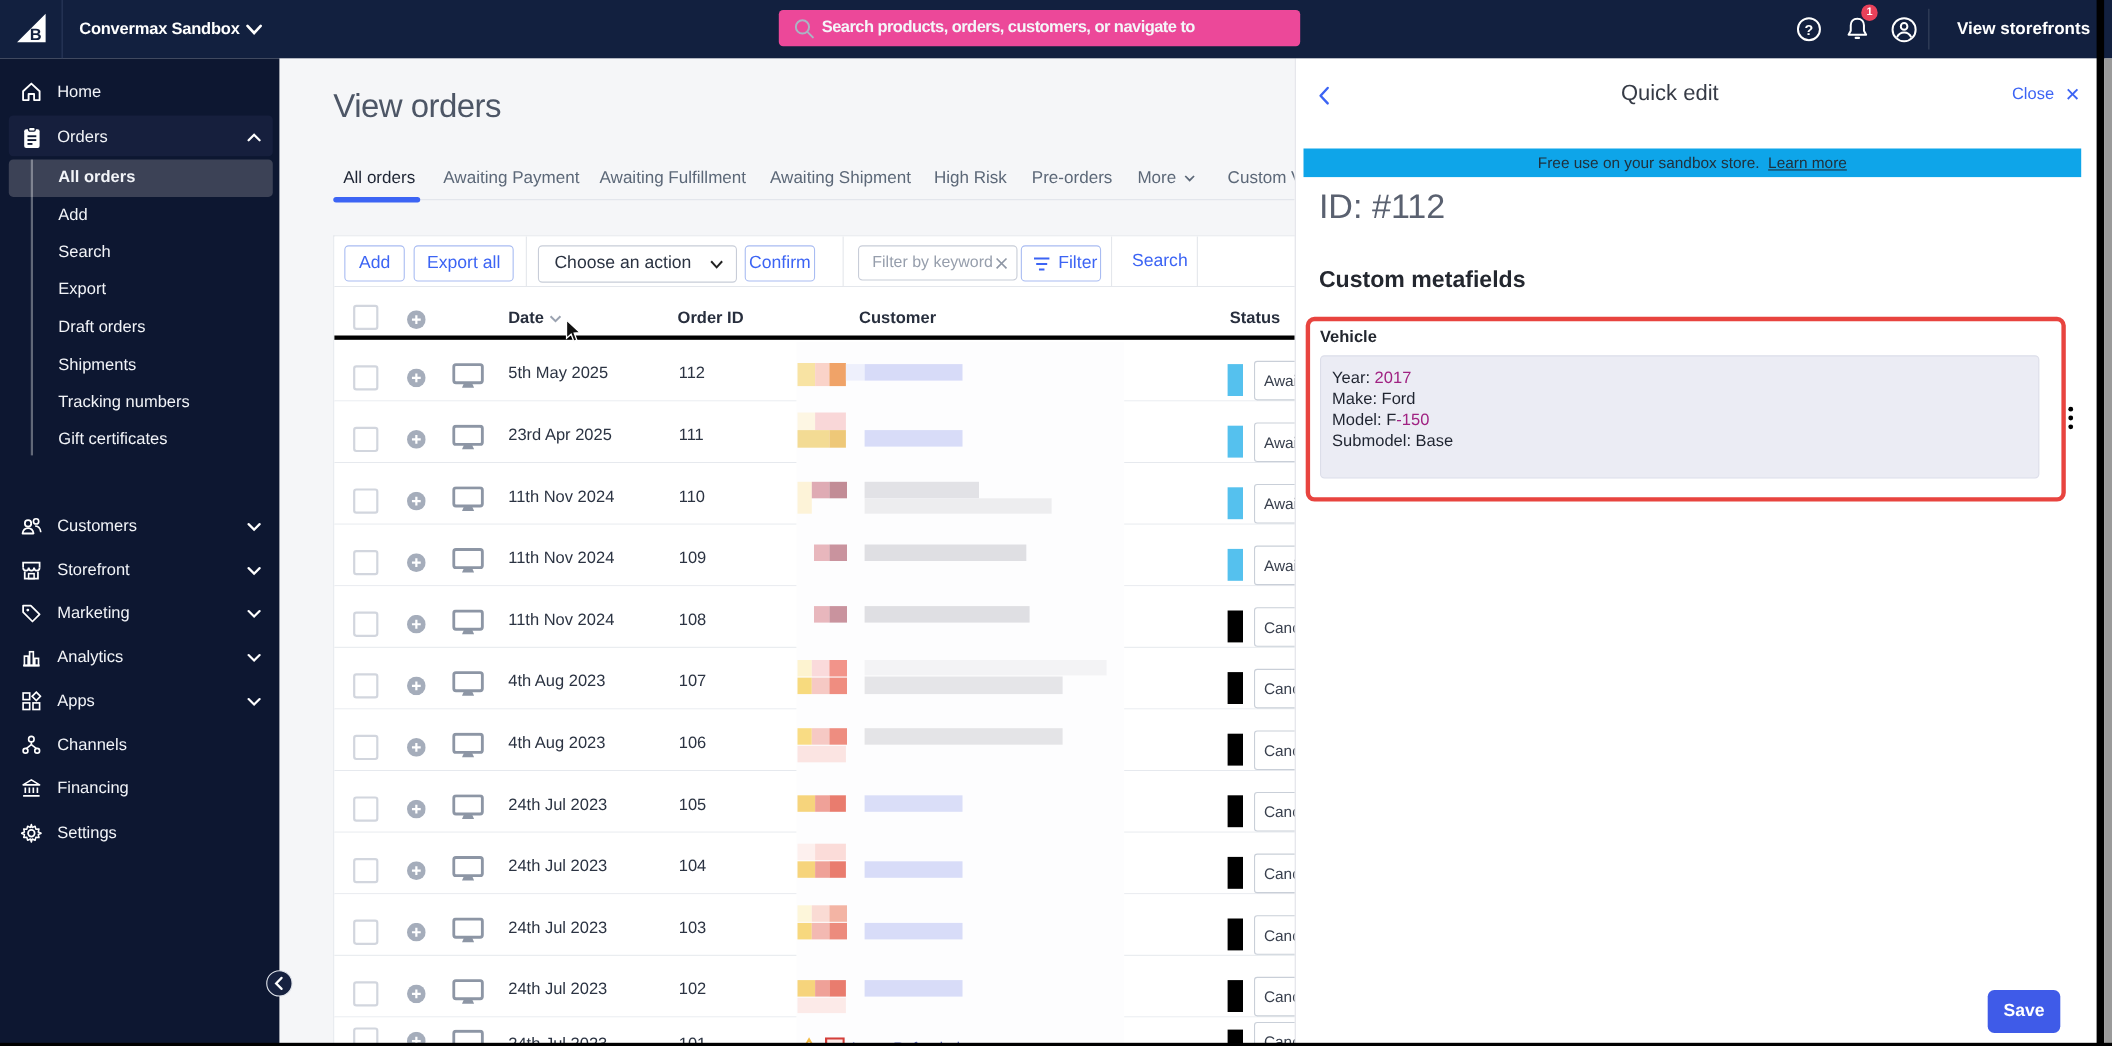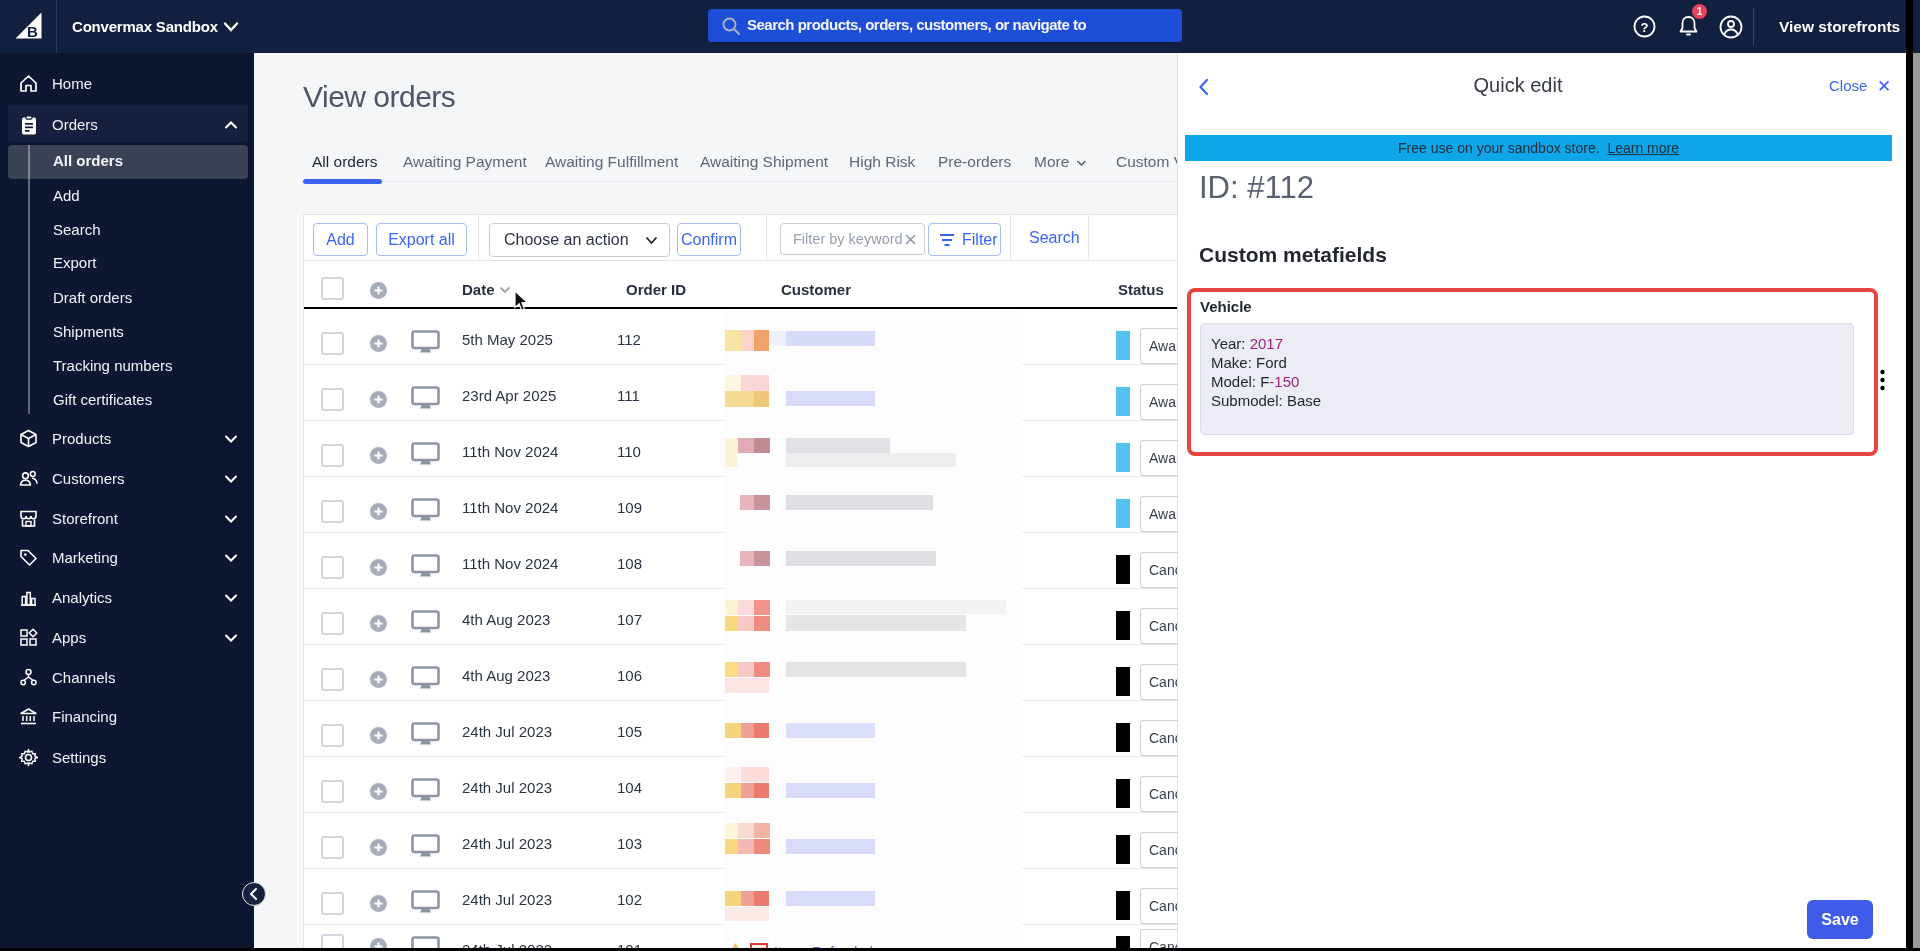--- a/index.html
+++ b/index.html
@@ -2,21 +2,21 @@
 <html><head>
 <meta charset="utf-8">
 <style>
 * { margin:0; padding:0; box-sizing:border-box; }
 html,body { width:1920px; height:951px; overflow:hidden; font-family:"Liberation Sans", sans-serif; background:#fff; }
 
 
 #topbar { position:absolute; left:0; top:0; width:1920px; height:53px; background:#12203f; z-index:30; }
 #topbar .vdiv1 { position:absolute; left:56px; top:0; width:1px; height:53px; background:#2c3a5c; }
 #storename { position:absolute; left:72px; top:18px; color:#fff; font-size:15px; font-weight:bold; letter-spacing:-0.2px; }
-#searchbox { position:absolute; left:708px; top:9px; width:474px; height:33px; background:#1d4ed8; border-radius:4px; }
+#searchbox { position:absolute; left:708px; top:9px; width:474px; height:33px; background:#ec4899; border-radius:4px; }
 #searchbox .ph { position:absolute; left:39px; top:7px; color:#f4f6f9; font-size:15px; font-weight:bold; letter-spacing:-0.5px; }
 .topicon { position:absolute; top:15px; }
 #tb-divider { position:absolute; left:1753px; top:8px; width:1px; height:37px; background:#38455f; }
 #viewstores { position:absolute; left:1779px; top:18px; color:#fff; font-size:15.5px; font-weight:bold; }
 #badge { position:absolute; left:1692px; top:4px; width:15px; height:15px; background:#e8415a; border-radius:50%; color:#fff; font-size:10px; font-weight:bold; text-align:center; line-height:15px; }
 
 
 #sidebar { position:absolute; left:0; top:53px; width:254px; height:898px; background:#0d1731; z-index:5; }
 .sitem { position:absolute; left:0; width:254px; height:36px; color:#f2f4f8; font-size:15px; }
 .sitem .lbl { position:absolute; left:52px; top:9px; }
@@ -35,21 +35,21 @@
 #tabline { position:absolute; left:49px; top:128px; width:874px; height:1px; background:#e2e5ea; }
 #tabunderline { position:absolute; left:49px; top:126px; width:79px; height:5px; background:#3c64f4; border-radius:2.5px; }
 
 
 #tablebox { position:absolute; left:49px; top:161px; width:880px; height:737px; background:#fff; border:1px solid #e2e5ea; border-right:none; }
 .actbtn { position:absolute; top:8px; height:33px; border:1px solid #a9bcf2; border-radius:4px; background:#fff; color:#3c64f4; font-size:16px; text-align:center; }
 .vsep { position:absolute; top:0; width:1px; height:46px; background:#e4e7ec; }
 #actionrow { position:absolute; left:0; top:0; width:880px; height:46px; background:#fff; border-bottom:1px solid #e4e7ec; }
 #selectbox { position:absolute; left:185px; top:8px; width:181px; height:34px; border:1px solid #c8cdd8; border-radius:4px; background:#fff; color:#2b3342; font-size:16px; }
 #filterinput { position:absolute; left:476px; top:8px; width:145px; height:32px; border:1px solid #c8cdd8; border-radius:4px; background:#fff; color:#969eac; font-size:14.5px; }
-#headerrow { position:absolute; left:0; top:46px; width:880px; height:48px; background:#fff; border-bottom:2px solid #000000; font-weight:bold; color:#272e3d; font-size:15px; }
+#headerrow { position:absolute; left:0; top:46px; width:880px; height:48px; background:#fff; border-bottom:4px solid #000000; font-weight:bold; color:#272e3d; font-size:15px; }
 .hcell { position:absolute; top:16px; }
 .checkbox { position:absolute; width:23px; height:23px; background:#fff; border:2px solid #d2d6de; border-radius:3px; }
 .pluscirc { position:absolute; width:17px; height:17px; }
 .row { position:absolute; left:0; width:880px; height:56px; background:#fff; border-bottom:1px solid #e6e9ee; }
 .rowdate { position:absolute; left:158px; font-size:15px; color:#2b3342; }
 .rowid { position:absolute; left:313px; font-size:15px; color:#2b3342; }
 .statusbar { position:absolute; left:812px; top:13px; width:14px; height:29px; }
 .statusbox { position:absolute; left:836px; top:10px; width:90px; height:36px; border:1px solid #c9cfd8; border-radius:3px; background:#fff; overflow:hidden; }
 .statusbox span { position:absolute; left:8px; top:9px; font-size:14px; color:#39404e; white-space:nowrap; }
 .cens { position:absolute; }
@@ -140,30 +140,20 @@
   </div>
   <div class="sub" style="top:99px; font-weight:bold;">All orders</div>
   <div class="sub" style="top:134px">Add</div>
   <div class="sub" style="top:168px">Search</div>
   <div class="sub" style="top:201px">Export</div>
   <div class="sub" style="top:236px">Draft orders</div>
   <div class="sub" style="top:270px">Shipments</div>
   <div class="sub" style="top:304px">Tracking numbers</div>
   <div class="sub" style="top:338px">Gift certificates</div>
 
-  <div class="sitem" style="top:368px">
-    <svg width="19" height="19" viewBox="0 0 19 19">
-        <path d="M9.5 1.5 L17 5.5 L17 13.5 L9.5 17.5 L2 13.5 L2 5.5 Z" stroke="#fff" stroke-width="1.6" fill="none" stroke-linejoin="round"></path>
-        <path d="M2 5.5 L9.5 9.5 L17 5.5 M9.5 9.5 L9.5 17.5" stroke="#fff" stroke-width="1.6" fill="none"></path>
-      </svg>
-    <span class="lbl">Products</span>
-    <svg class="chev" style="top:13px" width="14" height="10" viewBox="0 0 14 10">
-        <path d="M2 2.5 L7 7.5 L12 2.5" stroke="#fff" stroke-width="2" fill="none" stroke-linecap="round"></path>
-      </svg>
-  </div>
   <div class="sitem" style="top:408px">
     <svg width="20" height="19" viewBox="0 0 20 19">
         <circle cx="6.5" cy="6.8" r="2.9" stroke="#fff" stroke-width="1.6" fill="none"></circle>
         <path d="M1.5 16 C2 12.6 4 11.2 6.5 11.2 C9 11.2 11 12.6 11.5 16 Z" stroke="#fff" stroke-width="1.6" fill="none" stroke-linejoin="round"></path>
         <circle cx="13.8" cy="5" r="2.4" stroke="#fff" stroke-width="1.5" fill="none"></circle>
         <path d="M13.5 9.2 C16 9.5 17.5 11.3 18 14.2" stroke="#fff" stroke-width="1.5" fill="none" stroke-linecap="round"></path>
       </svg>
     <span class="lbl">Customers</span>
     <svg class="chev" style="top:13px" width="14" height="10" viewBox="0 0 14 10">
         <path d="M2 2.5 L7 7.5 L12 2.5" stroke="#fff" stroke-width="2" fill="none" stroke-linecap="round"></path>
@@ -299,21 +289,21 @@
           <line x1="8.5" y1="4.5" x2="8.5" y2="12.5" stroke="#fff" stroke-width="2"></line>
         </svg>
       <div class="hcell" style="left:158px; top:20px;">Date
         <svg style="position:absolute;left:37px;top:5px" width="12" height="8" viewBox="0 0 12 8">
             <path d="M1.5 1.5 L6 6 L10.5 1.5" stroke="#9aa2b0" stroke-width="1.8" fill="none"></path>
           </svg>
       </div>
       <svg style="position:absolute;left:210px;top:30px;z-index:6" width="17" height="21" viewBox="0 0 17 21">
           <path d="M1 0 L1 16.5 L5.2 12.8 L7.6 19.2 L10.4 18.1 L8 11.8 L13.2 11.4 Z" fill="#111" stroke="#fff" stroke-width="1.2"></path>
         </svg>
-      <div class="hcell" style="left:312px; top:20px;margin-left:10px;">Order ID</div>
+      <div class="hcell" style="left:312px; top:20px;">Order ID</div>
       <div class="hcell" style="left:477px; top:20px;">Customer</div>
       <div class="hcell" style="left:814px; top:20px;">Status</div>
     </div>
     <div class="row" style="top:94px">
       <div class="checkbox" style="left:17px; top:23px;"></div>
       <svg class="pluscirc" style="left:66px; top:26px;" viewBox="0 0 17 17">
           <circle cx="8.5" cy="8.5" r="8.5" fill="#a5adbb"></circle>
           <line x1="4.5" y1="8.5" x2="12.5" y2="8.5" stroke="#fff" stroke-width="2"></line>
           <line x1="8.5" y1="4.5" x2="8.5" y2="12.5" stroke="#fff" stroke-width="2"></line>
         </svg>

